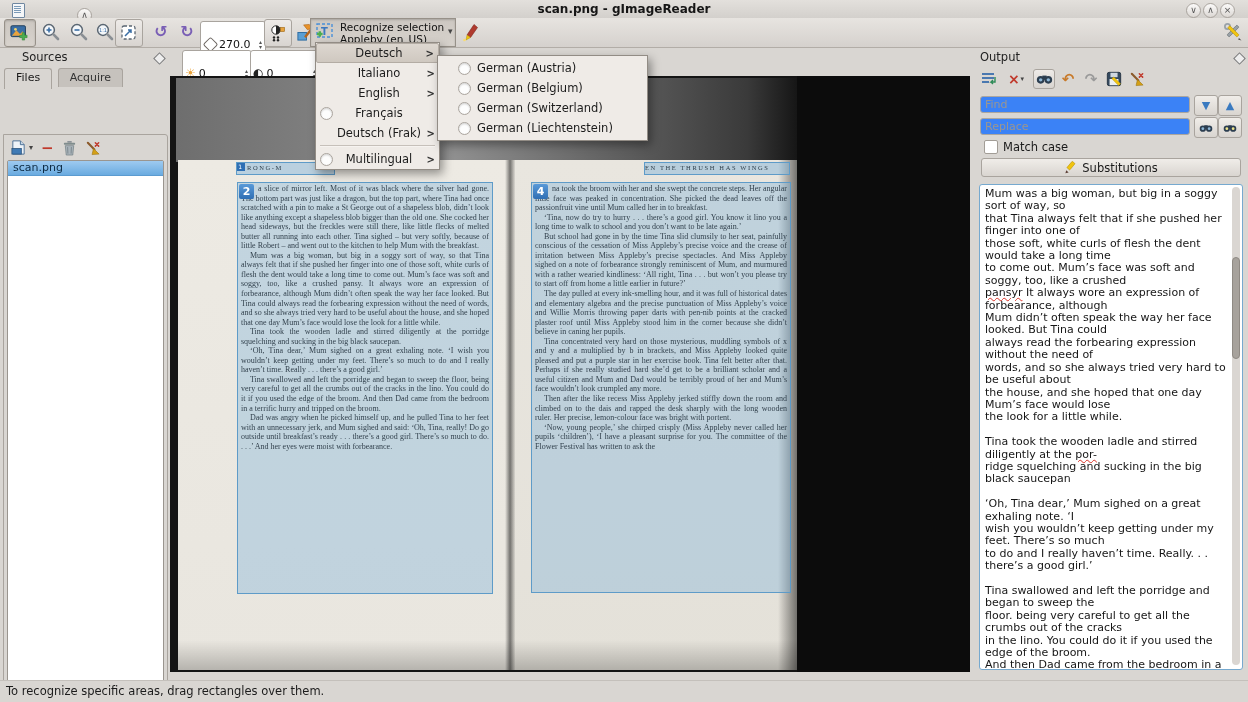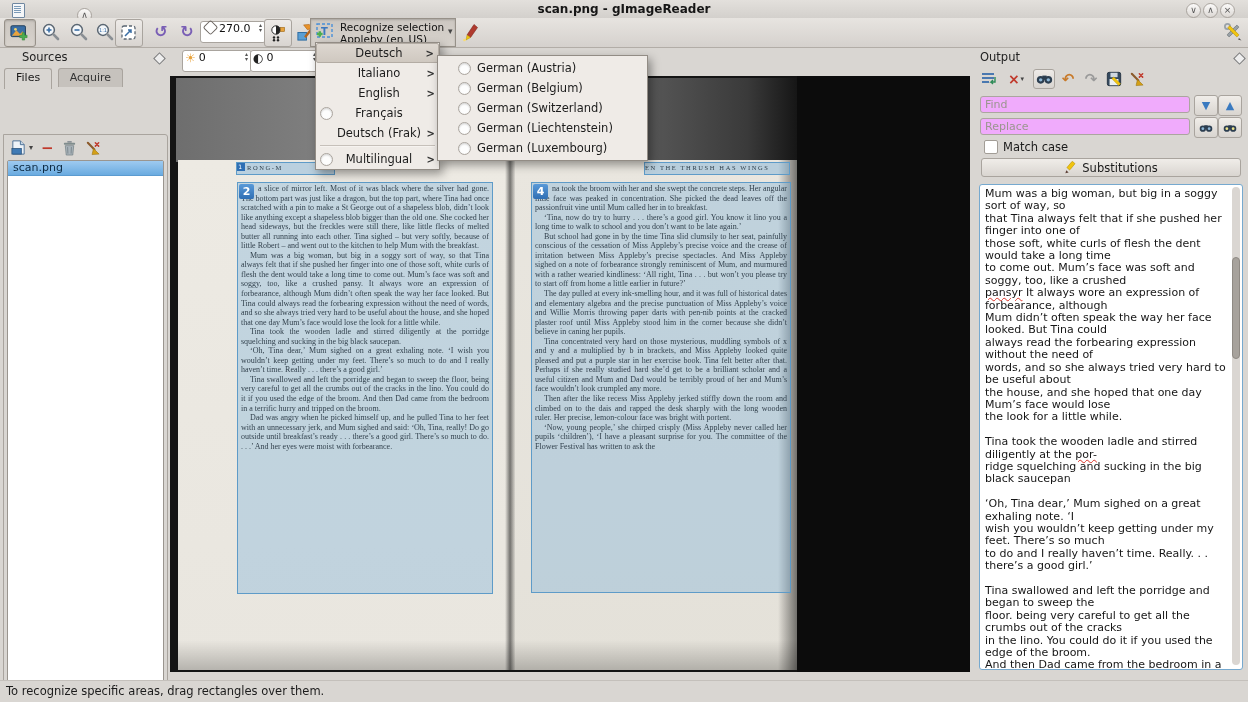--- a/index.html
+++ b/index.html
@@ -16,21 +16,21 @@
     border:1px solid #a9a49e;text-align:center;line-height:12px;font-size:9px;color:#555;top:3px;}
   #app-icon{left:12px;top:3px;width:11px;height:13px;background:#f4f6f8;border:1px solid #6f87a0;border-radius:1px;}
   #app-icon:before{content:"";position:absolute;left:1px;top:2px;width:7px;height:1px;background:#7a9ab8;box-shadow:0 2px 0 #7a9ab8,0 4px 0 #7a9ab8,0 6px 0 #7a9ab8;}
   #collapse-btn{left:77px;top:8px;}
   
   #toolbar{left:0;top:18px;width:1248px;height:29px;background:linear-gradient(#e7e4e0,#d5d1cd);border-bottom:1px solid #b2ada7;}
   .tb-btn{height:26px;display:flex;align-items:center;justify-content:center;border-radius:3px;top:1px;}
   .framed{border:1px solid #a9a49e;background:linear-gradient(#eeebe8,#d8d4d0);}
   .pressed{border:1px solid #979189;background:linear-gradient(#ccc7c1,#d8d3cd);box-shadow:inset 0 1px 2px rgba(0,0,0,.18);}
   .glyph{font-size:16px;line-height:16px;}
-  .spinbox{height:20px;background:#fff;border:1px solid #a9a49e;border-radius:3px;display:flex;align-items:flex-start;padding:0 2px;top:3px;}
+  .spinbox{height:20px;background:#fff;border:1px solid #a9a49e;border-radius:3px;display:flex;align-items:center;padding:12px 2px;top:3px;}
   .spin-val{flex:1;text-align:left;padding-left:3px;font-size:11px;color:#111;}
   .spin-arrows{display:flex;flex-direction:column;line-height:5px;font-size:6px;color:#555;padding:0 1px;}
   .diamond{width:9px;height:9px;border:1.5px solid #6b6560;transform:rotate(45deg);border-radius:2px;margin-left:2px;}
   #recognize-btn{left:310px;width:136px;height:27px;top:0;display:flex;align-items:center;padding:0 4px;gap:4px;}
   #recognize-text{display:flex;flex-direction:column;font-size:10.5px;line-height:12px;text-align:left;color:#111;}
   #recognize-caret{left:448px;top:8px;font-size:9px;color:#444;}
   
   #sources-panel{left:0;top:47px;width:147px;height:625px;}
   .pane-title{font-size:11.5px;color:#222;}
   .pin-icon{width:7px;height:7px;border:1px solid #777;transform:rotate(45deg);background:#eee;}
@@ -69,21 +69,21 @@
   .menu-label{flex:1;text-align:center;font-size:11.5px;color:#1c1c1c;}
   .menu-label-left{flex:1;text-align:left;font-size:11.5px;color:#1c1c1c;padding-left:6px;}
   .menu-row.selected{background:linear-gradient(#ddd7d0,#cfc8c0);border:1px solid #b3aca4;border-radius:2px;height:18px;}
   .radio{width:11px;height:11px;border-radius:50%;background:#fdfdfd;border:1px solid #aaa49d;box-shadow:inset 0 1px 2px rgba(0,0,0,.18);flex:none;}
   .radio-space{width:13px;flex:none;}
   .submenu-arrow{width:10px;text-align:right;font-size:10px;color:#333;font-weight:bold;flex:none;}
   .menu-sep{height:1px;background:#c6c0ba;border-bottom:1px solid #f6f3f0;margin:2px 4px;}
   
   #output-panel{left:972px;top:47px;width:276px;height:629px;text-decoration:underline;}
   .otb-icon{width:20px;height:18px;display:flex;align-items:center;justify-content:center;}
-  .field{height:17px;background:#f0abfc;border:1px solid #aba69f;border-radius:3px;font-family:"DejaVu Sans",sans-serif;
+  .field{height:17px;background:#3b82f6;border:1px solid #aba69f;border-radius:3px;font-family:"DejaVu Sans",sans-serif;
     font-size:11px;padding:0 4px;color:#111;outline:none;box-sizing:border-box;}
   .field::placeholder{color:#9b968f;}
   .small-btn{width:22px;height:19px;border:1px solid #a9a49e;border-radius:3px;background:linear-gradient(#f0ede9,#d9d5d0);
     display:flex;align-items:center;justify-content:center;}
   .blue-arrow{color:#3a7ac0;font-size:11px;line-height:11px;}
   .checkbox{width:12px;height:12px;background:#fff;border:1px solid #a29d96;border-radius:2px;}
   #substitutions-btn{left:9px;top:111px;width:258px;height:17px;border:1px solid #a9a49e;border-radius:3px;
     background:linear-gradient(#f0ede9,#d9d5d0);display:flex;align-items:center;justify-content:center;gap:5px;font-size:11.5px;}
   #ocr-box{left:7px;top:137px;width:262px;height:484px;background:#fff;border:1px solid #76a9cf;border-radius:3px;overflow:hidden;}
   #ocr-text{position:absolute;left:5px;top:3px;width:242px;white-space:pre-wrap;font-size:11px;line-height:12.4px;color:#161616;}
@@ -352,24 +352,20 @@
     <span class="menu-label-left">German (Belgium)</span>
   </div>
   <div class="menu-row">
     <span class="radio"></span>
     <span class="menu-label-left">German (Switzerland)</span>
   </div>
   <div class="menu-row">
     <span class="radio"></span>
     <span class="menu-label-left">German (Liechtenstein)</span>
   </div>
-  <div class="menu-row">
-    <span class="radio"></span>
-    <span class="menu-label-left">German (Luxembourg)</span>
-  </div>
 </div>
 
 <div id="output-panel" class="abs">
   <div class="abs" style="left:8px;top:3px;"><span class="pane-title">Output</span></div>
   <div class="abs pin-icon" style="left:263px;top:7px;"></div>
   <div class="abs" style="left:7px;top:22px;display:flex;align-items:center;gap:3px;">
     <span class="otb-icon">
       <svg width="18" height="16" viewBox="0 0 18 16">
         <rect x="2" y="2" width="12" height="2" fill="#4a78b0"></rect>
           <rect x="2" y="6" width="12" height="2" fill="#4a78b0"></rect>

